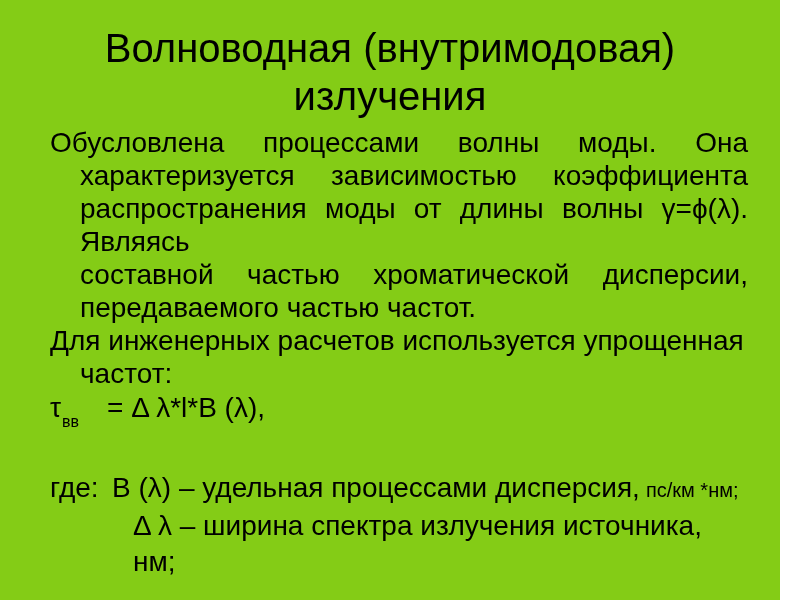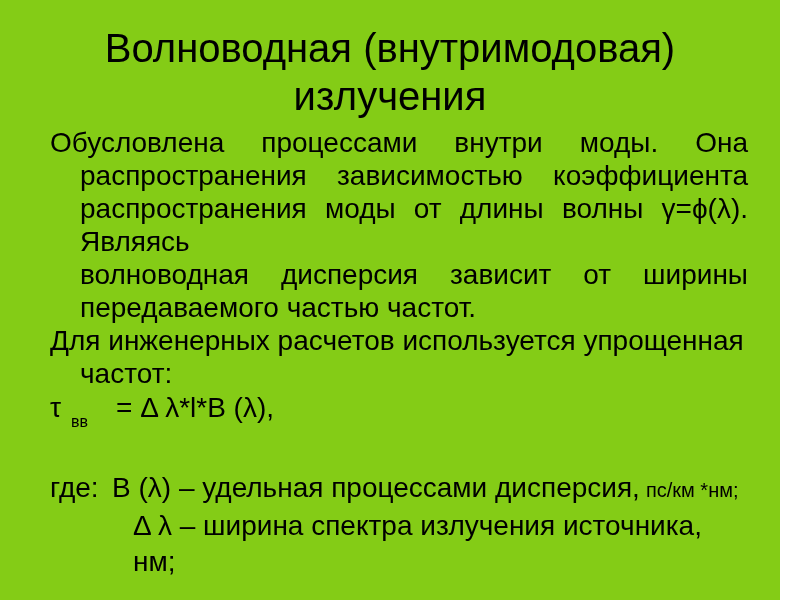--- a/index.html
+++ b/index.html
@@ -34,21 +34,21 @@
   .line { white-space: normal; }
   
   .jl { text-align: justify; text-align-last: justify; }
   
   .ind { padding-left: 30px; }
   .formula-line { line-height: 36px; }
   .formula-sub {
     font-size: 16px;
     position: relative;
     top: 10px;
-    margin-left: 10px;
+    margin-left: 1px;
     text-align: center;
   }
   .formula-expr { margin-left: 28px; }
   .defs .line { line-height: 36px; }
   .where-label { display: inline-block; width: 62px; margin-top: 40px; }
   .def-2 { padding-left: 83px; }
   .units { font-size: 20px; margin-left: 6px; }
 </style>
 </head>
 <body>
@@ -56,24 +56,24 @@
 <div class="slide">
 
   <h1 class="title">
     <span class="title-line">Волноводная (внутримодовая)</span><br>
     <span class="title-line">излучения</span>
   </h1>
 
   <div class="content">
 
     <div>
-      <div class="line jl">Обусловлена процессами внутри моды. Она</div>
-      <div class="line jl ind">распространения зависимостью коэффициента</div>
+      <div class="line jl">Обусловлена процессами волны моды. Она</div>
+      <div class="line jl ind">характеризуется зависимостью коэффициента</div>
       <div class="line jl ind">распространения моды от длины волны γ=ϕ(λ). Являясь</div>
-      <div class="line jl ind">волноводная дисперсия зависит от ширины</div>
+      <div class="line jl ind">составной частью хроматической дисперсии,</div>
       <div class="line ind">передаваемого частью частот.</div>
     </div>
 
     <div>
       <div class="line">Для инженерных расчетов используется упрощенная</div>
       <div class="line ind">частот:</div>
     </div>
 
     <div class="line formula-line">
       <span>τ</span><span class="formula-sub">вв</span><span class="formula-expr">= Δ λ*l*В (λ),</span>

